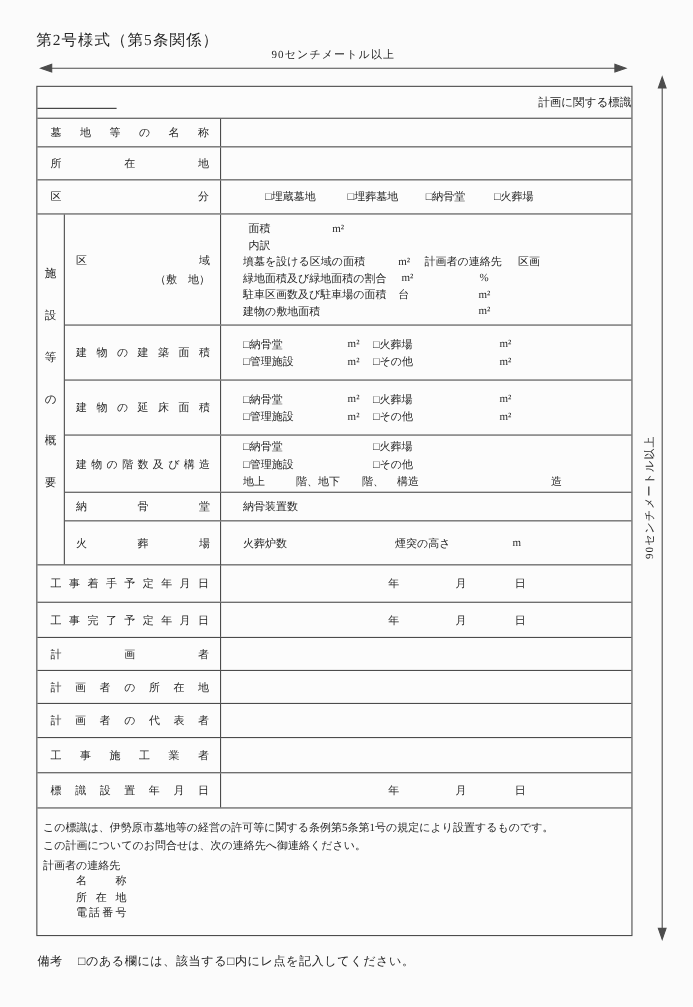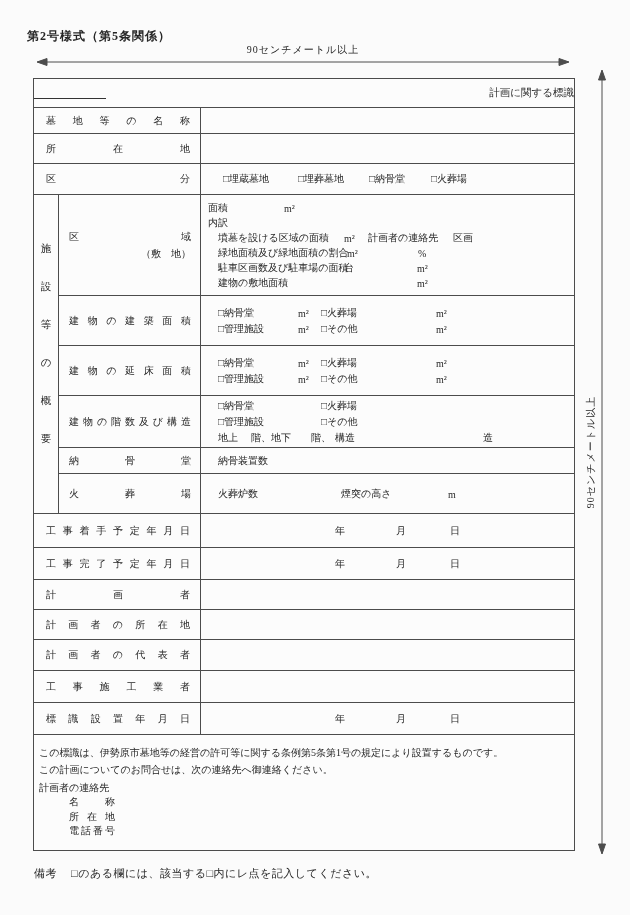--- a/index.html
+++ b/index.html
@@ -4,21 +4,21 @@
 <style>
   * { box-sizing: border-box; margin: 0; padding: 0; }
   html,body { width: 630px; height: 915px; }
   body {
     position: relative;
     background: #fbfbfb;
     font-family: "Liberation Serif", "DejaVu Serif", serif;
     color: #262626;
     overflow: hidden;
   }
-  .form-title { position:absolute; left:27px; top:28px; font-size:12px; letter-spacing:1px;font-weight:bold; }
+  .form-title { position:absolute; left:33px; top:28px; font-size:14px; letter-spacing:1px; }
 
   
   .arrow-top-wrap { position:absolute; left:33px; top:55px; width:540px; height:14px; }
   .dim-top-label { position:absolute; left:33px; top:43px; width:540px; text-align:center; font-size:10px; letter-spacing:1px; }
   .arrow-right-wrap { position:absolute; left:595px; top:65px; width:14px; height:793px; }
   .dim-right-label { position:absolute; left:591px; top:452px; transform:translate(-50%,-50%) rotate(-90deg); white-space:nowrap; font-size:10px; letter-spacing:1px; }
   svg line, svg polygon { stroke:#4c4c4c; }
   svg polygon { fill:#4c4c4c; }
 
   
@@ -26,39 +26,39 @@
   .trow { display:flex; border-bottom:1px solid #4c4c4c; flex-shrink:0; }
   .trow.last { border-bottom:none; flex:1; }
   .h29{height:29px}.h26{height:26px}.h30{height:30px}.h31{height:31px}.h319{height:319px}
   .h34{height:34px}.h32{height:32px}.h101{height:101px}.h50{height:50px}.h52{height:52px}.h40{height:40px}
 
   .titlecell { flex:1; display:flex; align-items:center; justify-content:space-between; font-size:10.5px; }
   .blank-line { width:72px; height:12px; border-bottom:1px solid #333; margin-right:1px; }
 
   .lcell { width:167px; border-right:1px solid #4c4c4c; display:flex; align-items:center; padding:0 10px 0 12px; font-size:10px; }
   .lcell .cjust { flex:1; }
-  .ccell { flex:1; position:relative; font-size:10px; }
+  .ccell { flex:1; position:relative; font-size:10px;margin-left:18px; }
   .cjust { display:flex; justify-content:space-between; align-items:center; }
 
   .ovright { flex:1; display:flex; flex-direction:column; }
   .subrow { display:flex; border-bottom:1px solid #4c4c4c; flex-shrink:0; }
   .subrow.sublast { border-bottom:none; }
   .vcell { width:25px; border-right:1px solid #4c4c4c; display:flex; }
   .vchars { flex:1; display:flex; flex-direction:column; align-items:center; justify-content:center; gap:24px; font-size:10.5px; padding-bottom:20px; }
   .slcell { width:142px; border-right:1px solid #4c4c4c; display:flex; align-items:center; padding:0 9px 0 10px; font-size:10px; }
   .slcell .cjust { flex:1; }
   .slcol { flex:1; display:flex; flex-direction:column; gap:3px; }
   .center-line { text-align:right; white-space:pre; }
 
   .mlines { position:absolute; inset:0; display:flex; flex-direction:column; justify-content:center; }
   .cline { position:relative; height:15px; flex-shrink:0; }
   .cline16 { height:16px; }
   .abs { position:absolute; top:50%; transform:translateY(-50%); white-space:pre; }
-  .x5{left:17px}.x7{left:7px}.x22{left:22px}.x58{left:50px}.x83{left:83px}.x97{left:97px}
-  .x110{left:110px}.x120{left:120px}.x134{left:134px}.x140{left:140px}.x142{left:134px}
+  .x5{left:2px}.x7{left:7px}.x22{left:22px}.x58{left:50px}.x83{left:83px}.x97{left:97px}
+  .x110{left:110px}.x120{left:120px}.x134{left:134px}.x140{left:140px}.x142{left:142px}
   .x143{left:143px}.x146{left:146px}.x167{left:167px}.x168{left:168px}.x195{left:195px}
   .x216{left:216px}.x217{left:217px}.x230{left:230px}.x235{left:235px}.x247{left:247px}
   .x249{left:249px}.x252{left:252px}.x282{left:282px}
 
   .notescell { flex:1; padding:9px 8px 0 5px; font-size:10px; line-height:17px; }
   .contact-heading { margin-top:2px; line-height:15px; }
   .contact-row { display:flex; line-height:14.5px; }
   .clabel { width:46px; margin-left:30px; }
 
   .remark { position:absolute; left:34px; top:866px; display:flex; gap:14px; font-size:11px; letter-spacing:0.5px; }

